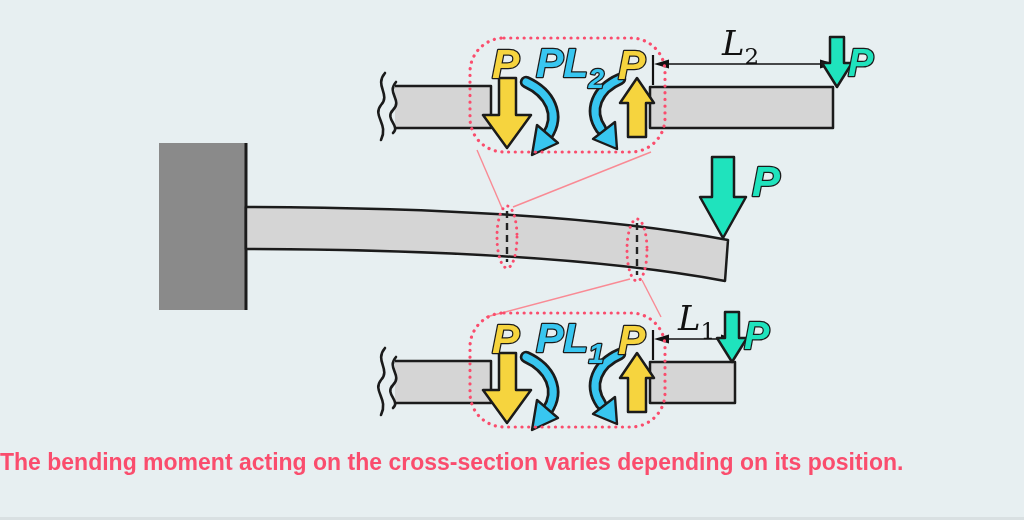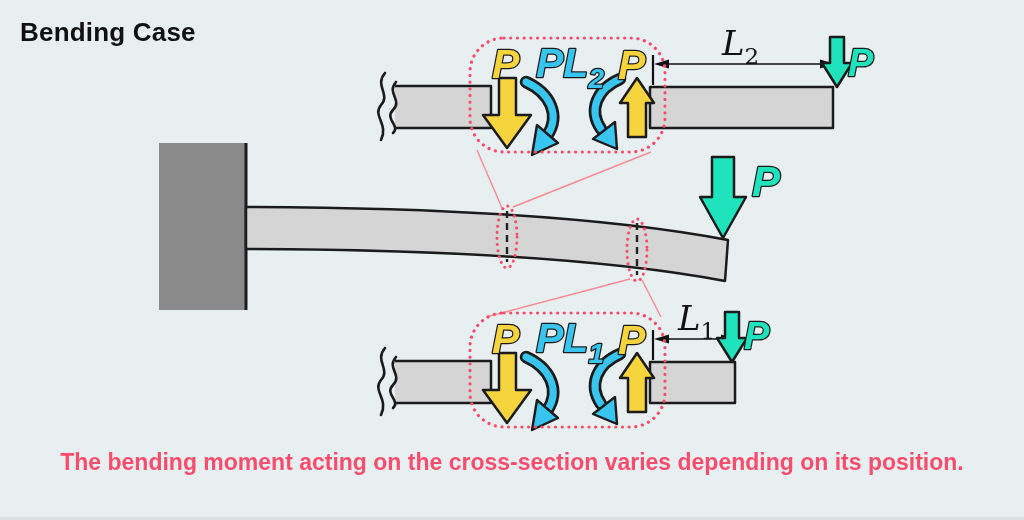--- a/index.html
+++ b/index.html
@@ -10,21 +10,20 @@
     overflow:hidden;
     font-family:"Liberation Sans",sans-serif;
   }
   .title{
     position:absolute;left:20px;top:17px;
     font-size:26px;font-weight:bold;color:#111;
     letter-spacing:0.2px;
   }
   .caption{
     position:absolute;left:0;top:449px;width:1024px;
-    text-align:center;
     font-size:23px;font-weight:bold;
     color:var(--accent_pink,#fa4d6d);
   }
   .footer-strip{
     position:absolute;left:0;bottom:0;width:1024px;height:3px;
     background:var(--footer_strip,#d9e0e2);
   }
   svg.diagram{position:absolute;left:0;top:0;}
 
   
@@ -63,21 +62,20 @@
     font-family:"DejaVu Serif",serif;
     font-style:italic;font-size:34px;fill:#111;stroke:none;
   }
   text.dimlabel .dimsub{font-size:23px;font-style:normal;}
 </style>
 </head>
 <body>
 
 <div class="stage">
 
-  <div class="title">Bending Case</div>
 
   <svg class="diagram" width="1024" height="520" viewBox="0 0 1024 520" xmlns="http://www.w3.org/2000/svg">
 
     <g>
       <rect class="wallfill" x="159" y="143" width="87" height="167"></rect>
       <path class="walledge" d="M246,143 V310"></path>
       <path class="beamfill" d="M246,207 Q560,208 728,240 L725,281 Q560,250 246,249 Z"></path>
 
       <path class="leader" d="M502,208 L477,150"></path>
       <path class="leader" d="M513,207 L651,152"></path>

